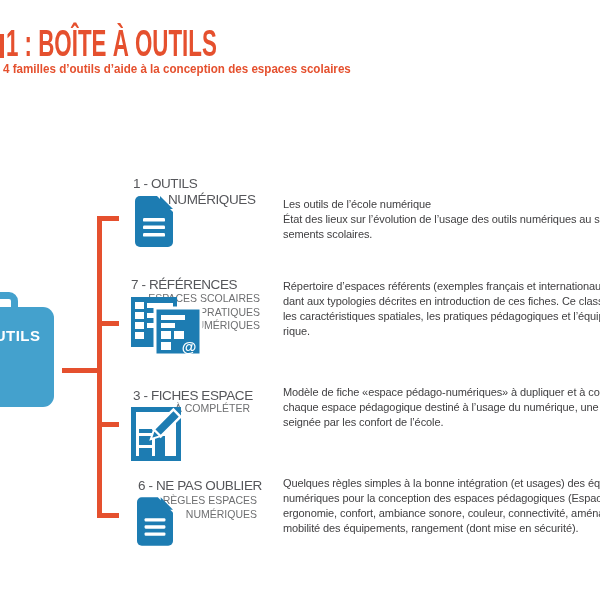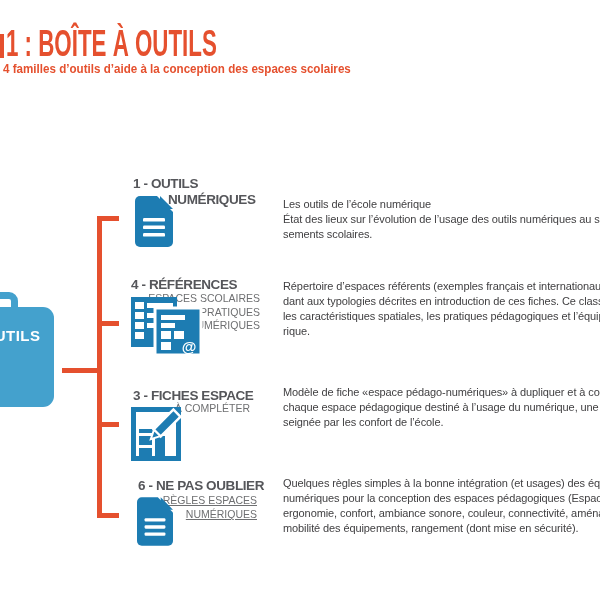--- a/index.html
+++ b/index.html
@@ -24,28 +24,28 @@
 
   
   .folder-tab{position:absolute;left:-14px;top:292px;width:32px;height:28px;
               border:7px solid var(--folder-blue);border-radius:9px;box-sizing:border-box;}
   .folder-body{position:absolute;left:-31px;top:307px;width:85px;height:100px;
                background:var(--folder-blue);border-radius:11px;
                display:flex;justify-content:center;padding-top:20px;box-sizing:border-box;}
   .folder-body span{color:#fff;font-weight:bold;font-size:15px;letter-spacing:.5px;}
 
   
-  .itl{position:absolute;font-weight:bold;font-size:13.5px;letter-spacing:-.4px;
+  .itl{position:absolute;font-weight:normal;font-size:13.5px;letter-spacing:-.4px;
        color:var(--label-gray);white-space:nowrap;}
   .subl{position:absolute;text-align:right;font-size:10.5px;color:var(--sublabel-gray);
         line-height:13.5px;white-space:nowrap;}
   .t1a{left:133px;top:176px;} .t1b{left:168px;top:192px;}
   .t2{left:131px;top:277px;}  .s2{left:140px;top:292px;width:120px;}
   .t3{left:133px;top:388px;text-align:center;}  .s3{left:140px;top:402px;width:110px;}
-  .t4{left:138px;top:478px;}  .s4{left:140px;top:493px;width:117px;line-height:14px;text-decoration:underline;}
+  .t4{left:138px;top:478px;}  .s4{left:140px;top:493px;width:117px;line-height:14px;}
 
   
   .icon{position:absolute;color:var(--icon-blue);}
   .i1{left:135px;top:196px;} .i2{left:131px;top:295px;}
   .i3{left:131px;top:407px;} .i4{left:137px;top:497px;}
 
   
   .desc{position:absolute;left:283px;width:317px;overflow:hidden;font-size:11px;
         letter-spacing:-.1px;line-height:15px;color:var(--text-gray);}
   .desc div{white-space:nowrap;height:15px;}
@@ -80,21 +80,21 @@
     <rect x="8" y="22" width="22" height="3.6" rx="1.2" fill="#fff"></rect>
     <rect x="8" y="29.5" width="22" height="3.6" rx="1.2" fill="#fff"></rect>
     <rect x="8" y="37" width="22" height="3.6" rx="1.2" fill="#fff"></rect>
   </svg>
   <div class="desc d1">
     <div>Les outils de l’école numérique</div>
     <div>État des lieux sur l’évolution de l’usage des outils numériques au sein</div>
     <div>sements scolaires.</div>
   </div>
 
-  <div class="itl t2">4 - RÉFÉRENCES</div>
+  <div class="itl t2">7 - RÉFÉRENCES</div>
   <div class="subl s2">
     <div>ESPACES SCOLAIRES</div>
     <div>et PRATIQUES</div>
     <div>NUMÉRIQUES</div>
   </div>
   <svg class="icon i2" width="72" height="62" viewBox="0 0 72 62">
     <rect x="0" y="2" width="46" height="50" fill="currentColor"></rect>
     <rect x="4" y="7" width="9" height="7" fill="#fff"></rect>
     <rect x="16" y="8" width="26" height="5" fill="#fff"></rect>
     <rect x="4" y="17" width="9" height="7" fill="#fff"></rect>

